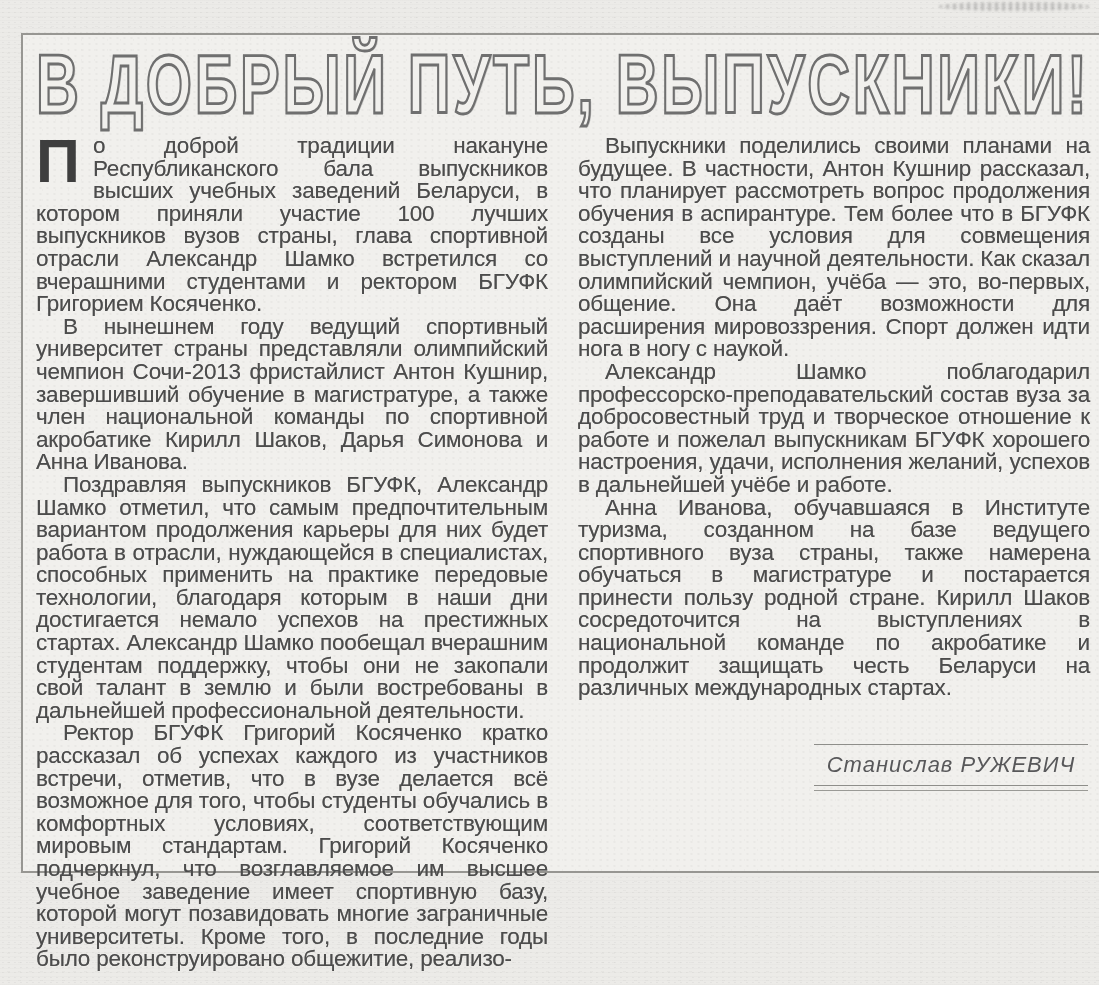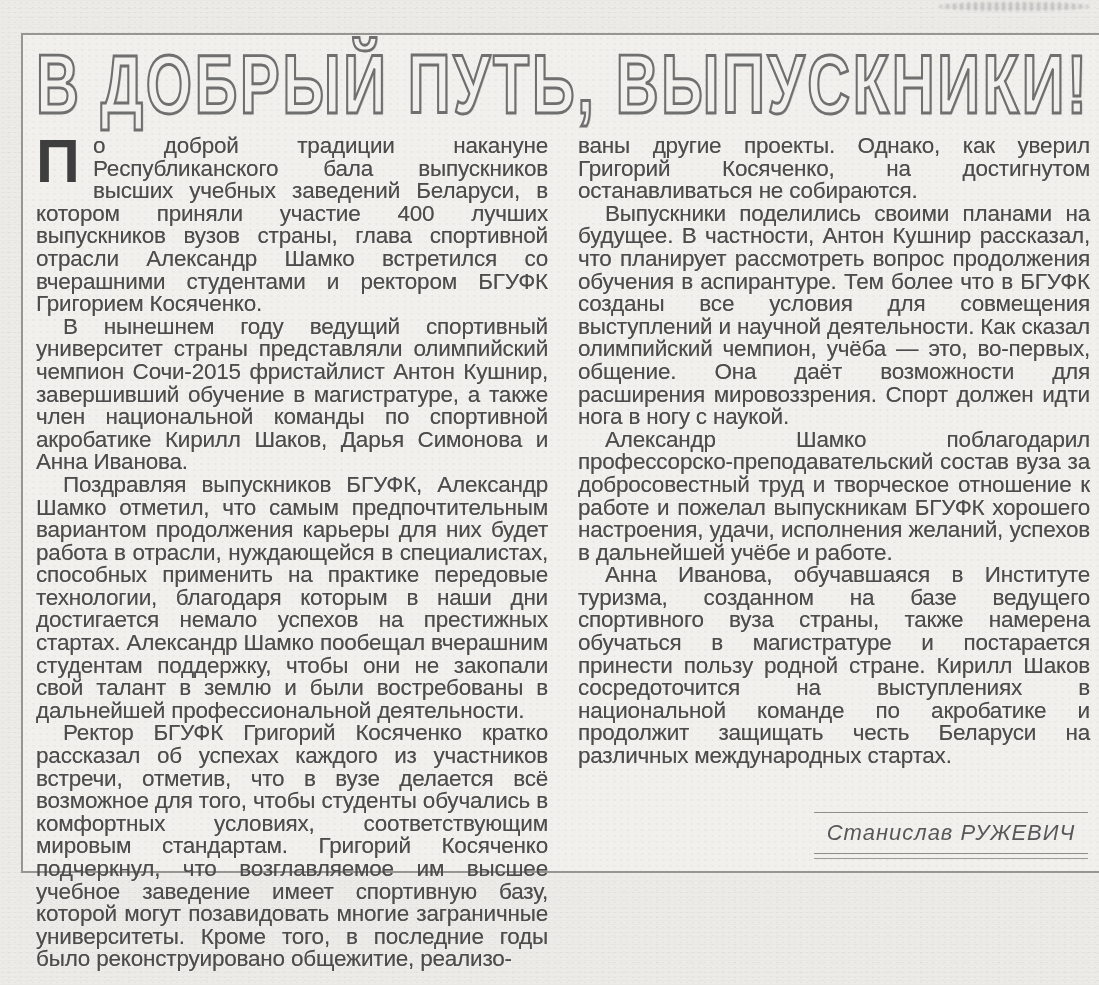--- a/index.html
+++ b/index.html
@@ -132,29 +132,28 @@
 <div class="article-frame">
 
   <div class="headline-band">
     <span class="headline-text" style="transform: scale(0.9262, 1.3);">В ДОБРЫЙ ПУТЬ, ВЫПУСКНИКИ!</span>
   </div>
 
   <div class="columns">
 
     <div class="col">
       <p class="lede">
-        <span class="dropcap">П</span><span>о доброй традиции накануне Республиканского бала выпускников высших учебных заведений Беларуси, в котором приняли участие 400 лучших выпускников вузов страны, глава спортивной отрасли Александр Шамко встретился со вчерашними студентами и ректором БГУФК Григорием Косяченко.</span>
+        <span class="dropcap">П</span><span>о доброй традиции накануне Республиканского бала выпускников высших учебных заведений Беларуси, в котором приняли участие 100 лучших выпускников вузов страны, глава спортивной отрасли Александр Шамко встретился со вчерашними студентами и ректором БГУФК Григорием Косяченко.</span>
       </p>
-      <p>В нынешнем году ведущий спортивный университет страны представляли олимпийский чемпион Сочи-2015 фристайлист Антон Кушнир, завершивший обучение в магистратуре, а также член национальной команды по спортивной акробатике Кирилл Шаков, Дарья Симонова и Анна Иванова.</p>
+      <p>В нынешнем году ведущий спортивный университет страны представляли олимпийский чемпион Сочи-2013 фристайлист Антон Кушнир, завершивший обучение в магистратуре, а также член национальной команды по спортивной акробатике Кирилл Шаков, Дарья Симонова и Анна Иванова.</p>
       <p>Поздравляя выпускников БГУФК, Александр Шамко отметил, что самым предпочтительным вариантом продолжения карьеры для них будет работа в отрасли, нуждающейся в специалистах, способных применить на практике передовые технологии, благодаря которым в наши дни достигается немало успехов на престижных стартах. Александр Шамко пообещал вчерашним студентам поддержку, чтобы они не закопали свой талант в землю и были востребованы в дальнейшей профессиональной деятельности.</p>
       <p>Ректор БГУФК Григорий Косяченко кратко рассказал об успехах каждого из участников встречи, отметив, что в вузе делается всё возможное для того, чтобы студенты обучались в комфортных условиях, соответствующим мировым стандартам. Григорий Косяченко подчеркнул, что возглавляемое им высшее учебное заведение имеет спортивную базу, которой могут позавидовать многие заграничные университеты. Кроме того, в последние годы было реконструировано общежитие, реализо-</p>
     </div>
 
     <div class="col">
-      <p class="continuation">ваны другие проекты. Однако, как уверил Григорий Косяченко, на достигнутом останавливаться не собираются.</p>
       <p>Выпускники поделились своими планами на будущее. В частности, Антон Кушнир рассказал, что планирует рассмотреть вопрос продолжения обучения в аспирантуре. Тем более что в БГУФК созданы все условия для совмещения выступлений и научной деятельности. Как сказал олимпийский чемпион, учёба — это, во-первых, общение. Она даёт возможности для расширения мировоззрения. Спорт должен идти нога в ногу с наукой.</p>
       <p>Александр Шамко поблагодарил профессорско-преподавательский состав вуза за добросовестный труд и творческое отношение к работе и пожелал выпускникам БГУФК хорошего настроения, удачи, исполнения желаний, успехов в дальнейшей учёбе и работе.</p>
       <p>Анна Иванова, обучавшаяся в Институте туризма, созданном на базе ведущего спортивного вуза страны, также намерена обучаться в магистратуре и постарается принести пользу родной стране. Кирилл Шаков сосредоточится на выступлениях в национальной команде по акробатике и продолжит защищать честь Беларуси на различных международных стартах.</p>
 
       <div class="byline-block">
         <div class="byline-rule-top"></div>
         <div class="byline-author">Станислав РУЖЕВИЧ</div>
         <div class="byline-rule-bottom"></div>
       </div>
     </div>

